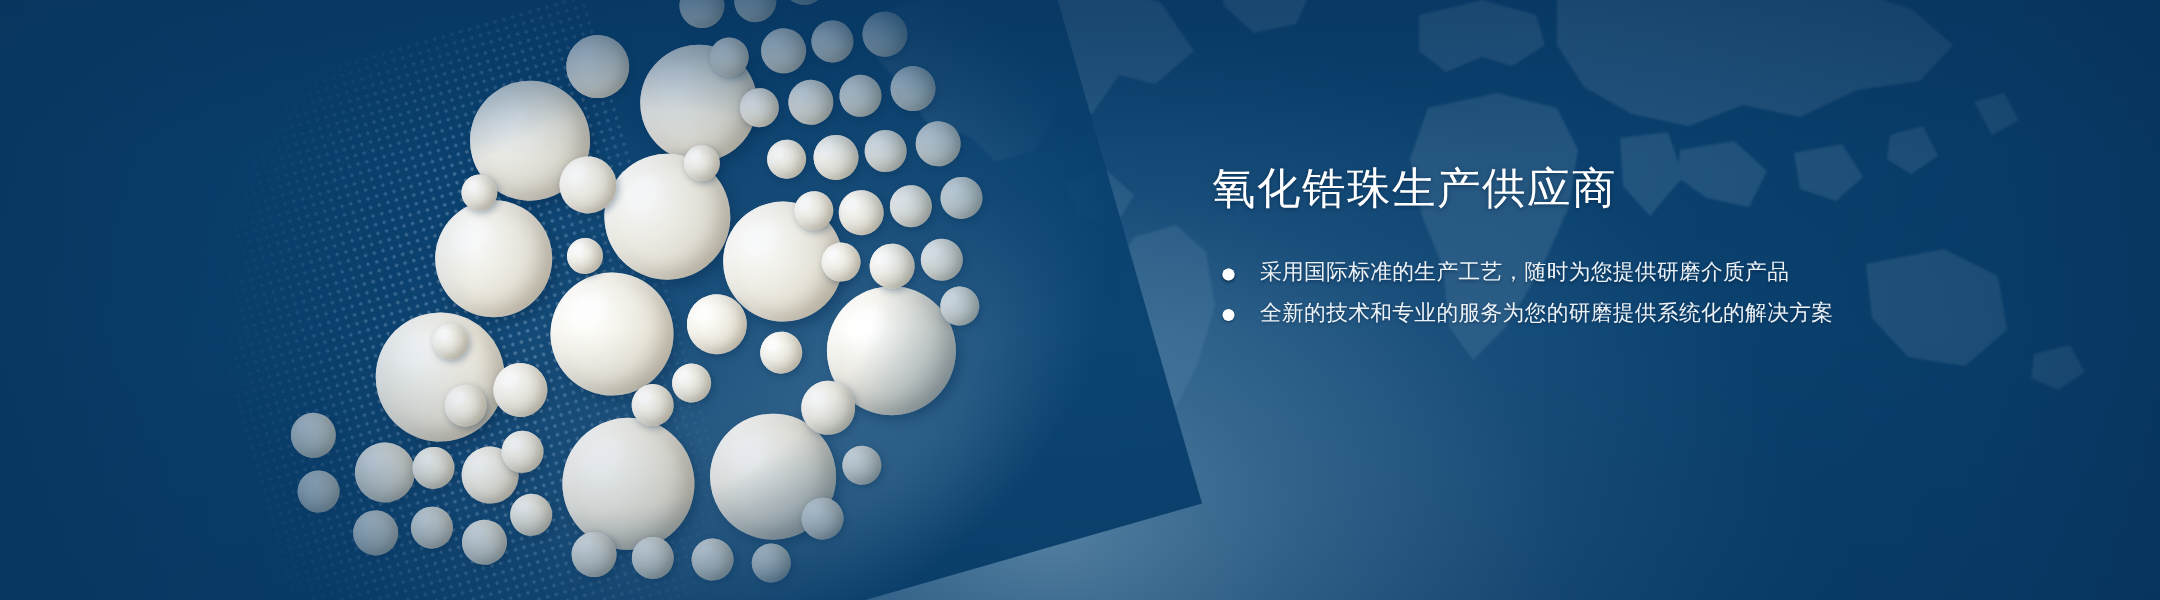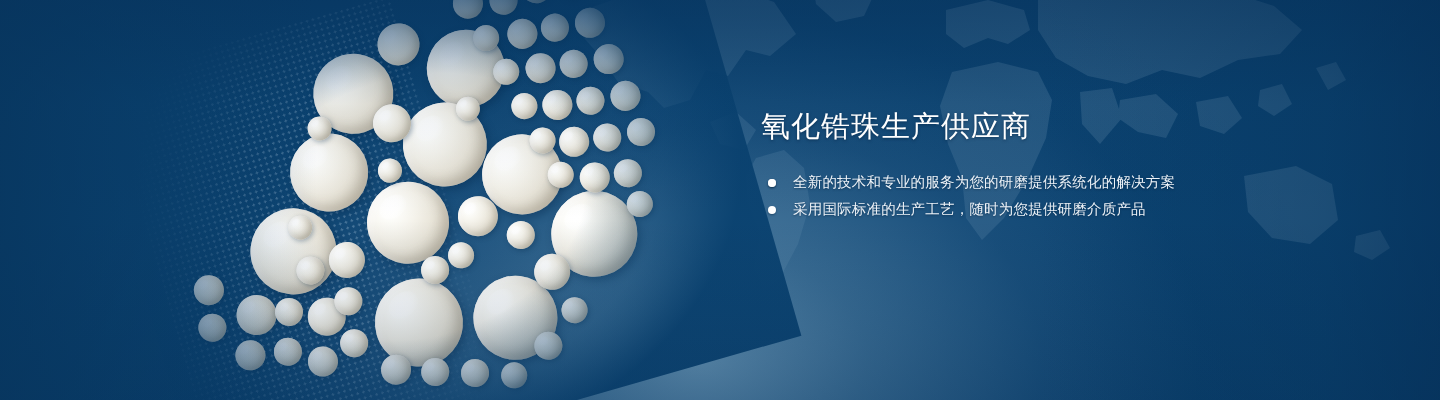--- a/index.html
+++ b/index.html
@@ -133,21 +133,21 @@
       radial-gradient(ellipse 330px 250px at 46% 50%,
         rgba(10,66,112,0) 52%,
         rgba(10,66,112,0.35) 76%,
         rgba(10,66,112,0.80) 93%,
         rgba(10,66,112,0.96) 100%);
   }
 
   
   .copy {
     position: absolute;
-    left: 761px;
+    left: 808px;
     top: 108px;
     width: 470px;
   }
   .headline {
     margin: 0;
     font-size: 29px;
     line-height: 36px;
     font-weight: 400;
     letter-spacing: 1px;
     color: #ffffff;
@@ -299,22 +299,22 @@
 
   <div class="copy">
     <h1 class="headline">氧化锆珠生产供应商</h1>
 
     <ul class="bullets">
       <li class="bullet">
         <span class="bullet-dot"></span>
       </li>
       <li class="bullet">
         <span class="bullet-dot"></span>
-        <span>全新的技术和专业的服务为您的研磨提供系统化的解决方案</span>
+        <span>采用国际标准的生产工艺，随时为您提供研磨介质产品</span>
       </li>
       <li class="bullet">
         <span class="bullet-dot"></span>
-        <span>采用国际标准的生产工艺，随时为您提供研磨介质产品</span>
+        <span>全新的技术和专业的服务为您的研磨提供系统化的解决方案</span>
       </li>
     </ul>
   </div>
 
 </div>
 
 </body></html>

